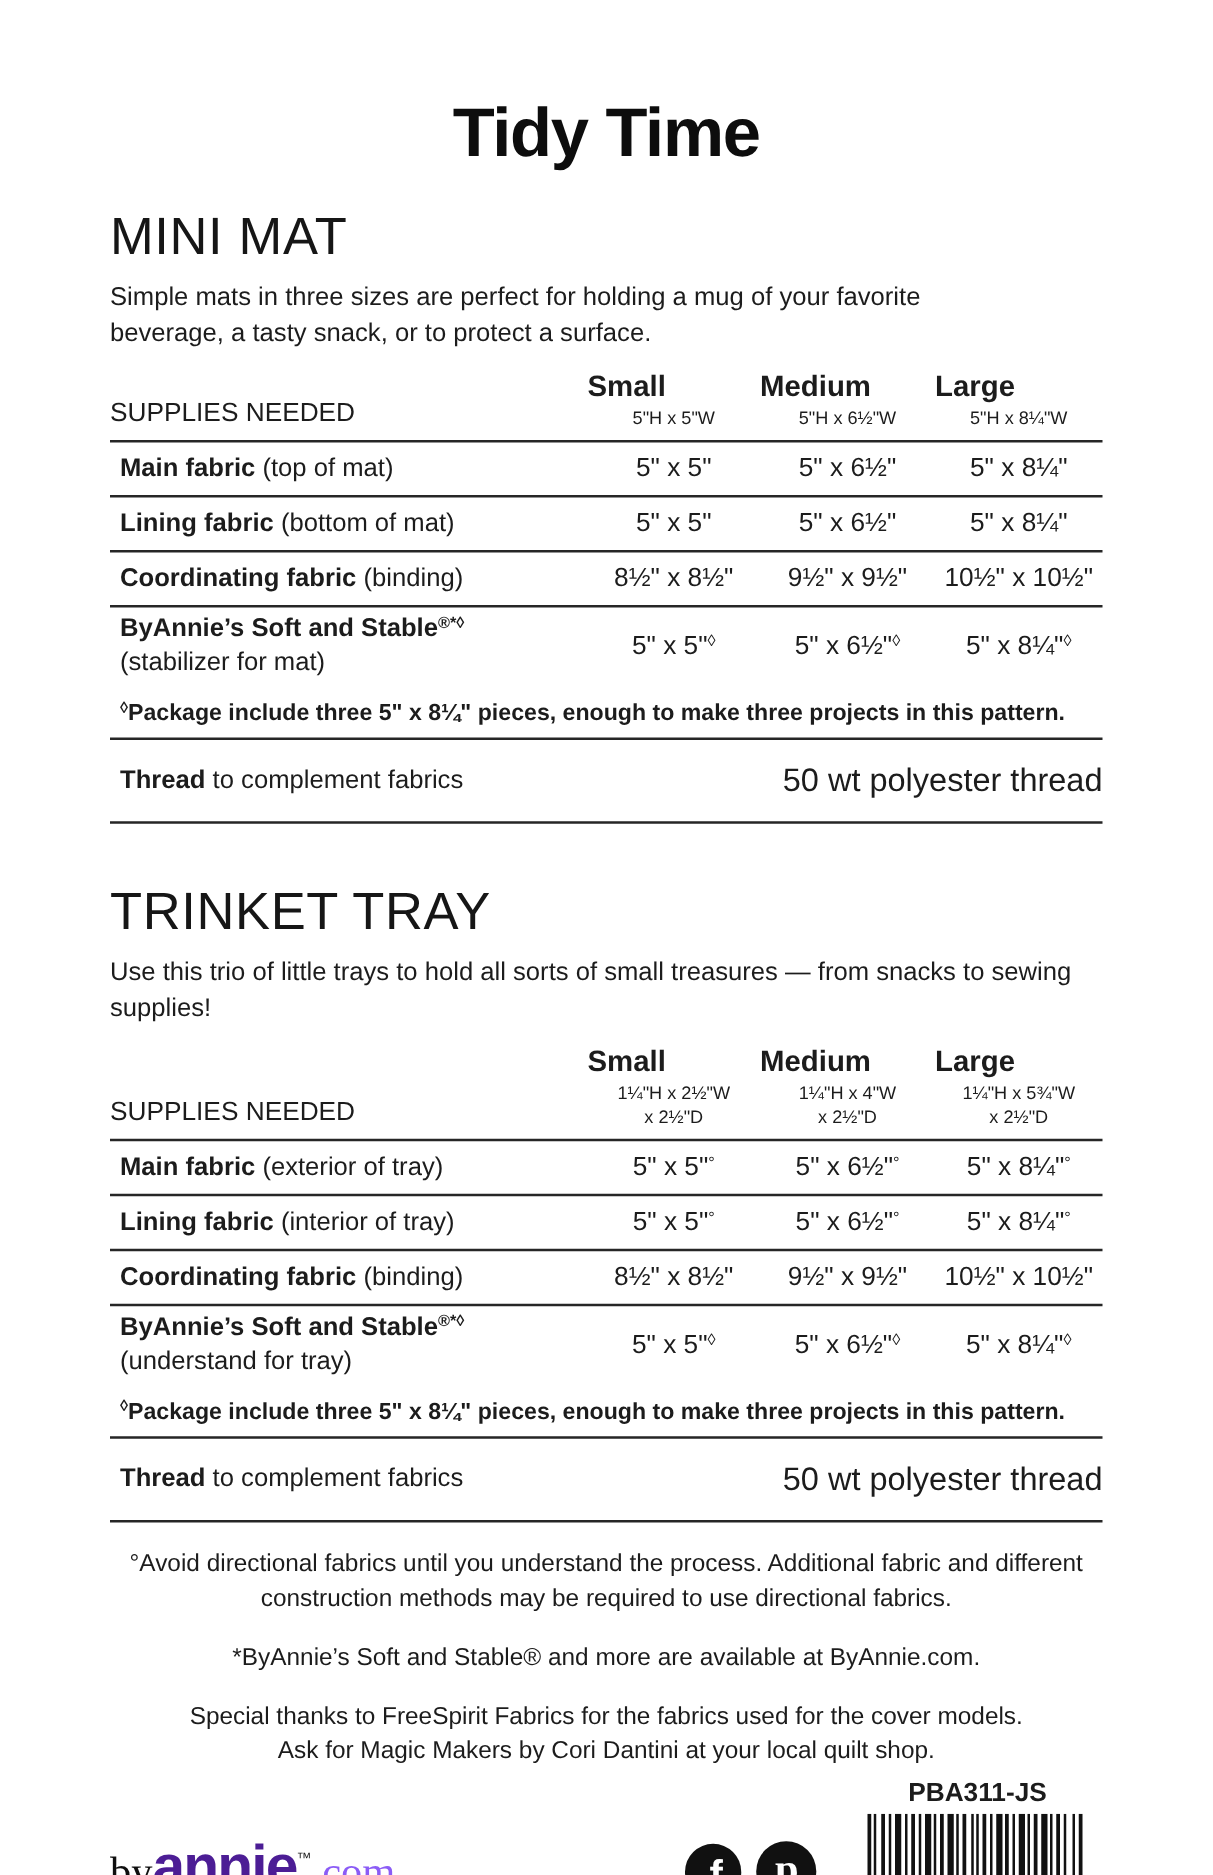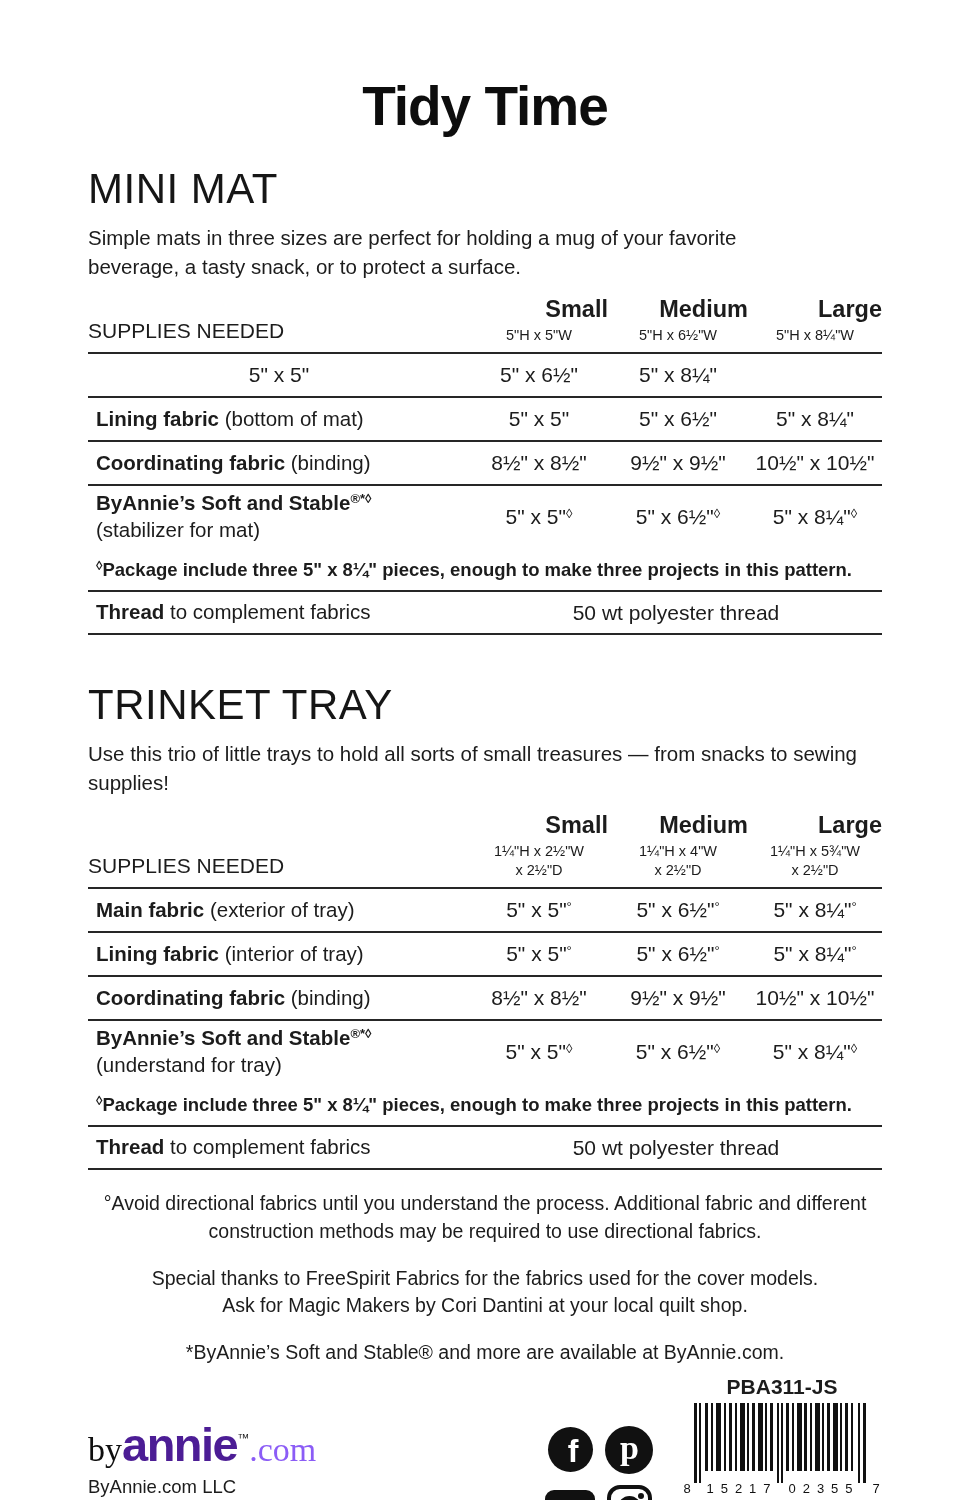--- a/index.html
+++ b/index.html
@@ -22,21 +22,21 @@
   .desc.mini{max-width:715px;}
   .desc.trinket{max-width:790px;}
 
   
   .supply-table{width:794px;margin-top:16px;}
   .thead{
     display:grid;grid-template-columns:382px 138px 140px 134px;
     align-items:end;padding-bottom:7px;
   }
   .supplies-label{font-weight:400;font-size:21px;padding-bottom:2px;}
-  .colname{font-weight:700;font-size:23.5px;text-align:right;line-height:1.1;}
+  .colname{font-weight:700;font-size:23.5px;text-align:left;line-height:1.1;}
   .colsize{font-size:14.5px;text-align:center;margin-top:3px;line-height:1.3;}
 
   .row{
     display:grid;grid-template-columns:382px 138px 140px 134px;
     align-items:center;border-top:2.5px solid #262626;
     padding:4px 0;min-height:34px;
   }
   .cell-label{font-size:20.5px;padding-left:8px;line-height:1.3;}
   .b{font-weight:700;}
   .lnote{font-weight:400;}
@@ -44,23 +44,23 @@
   .sup{font-size:13px;position:relative;top:-0.45em;}
   .lab-sup{font-size:13px;position:relative;top:-0.55em;font-weight:700;}
 
   .footnote{
     padding:12px 0 9px 8px;font-weight:700;font-size:18.5px;
   }
   .fn-marker{font-size:13px;position:relative;top:-0.45em;font-weight:700;}
   .thread-row{
     display:grid;grid-template-columns:382px 1fr;align-items:center;
     border-top:2.5px solid #262626;border-bottom:2.5px solid #262626;
-    padding:4px 0;min-height:33px;
-  }
-  .thread-val{text-align:center;font-size:21px;}
+    padding:16px 0;min-height:33px;
+  }
+  .thread-val{text-align:right;font-size:26px;}
 
   .trinket-block{margin-top:46px;}
 
   
   .note-p{margin:20px 0 0 0;font-size:19.5px;line-height:1.4;max-width:812px;text-align:center;}
 
   
   .footer{position:relative;height:260px;margin-top:8px;}
   .brand{position:absolute;left:0;top:46px;}
   .logo{white-space:nowrap;line-height:1;}
@@ -99,20 +99,21 @@
           <div class="colname">Medium</div>
           <div class="colsize">5"H x 6½"W</div>
         </div>
         <div>
           <div class="colname">Large</div>
           <div class="colsize">5"H x 8¼"W</div>
         </div>
       </div>
 
       <div class="row">
+        <div class="cell-label"><span class="b">Main fabric</span> <span class="lnote">(top of mat)</span></div>
         <div class="val"><span>5" x 5"</span><span class="sup"></span></div>
         <div class="val"><span>5" x 6½"</span><span class="sup"></span></div>
         <div class="val"><span>5" x 8¼"</span><span class="sup"></span></div>
       </div>
 
       <div class="row">
         <div class="cell-label"><span class="b">Lining fabric</span> <span class="lnote">(bottom of mat)</span></div>
         <div class="val"><span>5" x 5"</span><span class="sup"></span></div>
         <div class="val"><span>5" x 6½"</span><span class="sup"></span></div>
         <div class="val"><span>5" x 8¼"</span><span class="sup"></span></div>
@@ -209,22 +210,22 @@
 
       <div class="thread-row">
         <div class="cell-label"><span class="b">Thread</span> <span class="lnote">to complement fabrics</span></div>
         <div class="thread-val">50 wt polyester thread</div>
       </div>
     </div>
   </section>
 
   <section>
     <p class="note-p"><span>°</span><span>Avoid directional fabrics until you understand the process. Additional fabric and different construction methods may be required to use directional fabrics.</span></p>
+    <p class="note-p">*ByAnnie’s Soft and Stable® and more are available at ByAnnie.com.</p>
     <p class="note-p"><span>Special thanks to FreeSpirit Fabrics for the fabrics used for the cover models.</span><br><span>Ask for Magic Makers by Cori Dantini at your local quilt shop.</span></p>
-    <p class="note-p">*ByAnnie’s Soft and Stable® and more are available at ByAnnie.com.</p>
   </section>
 
   <div class="footer">
 
     <div class="brand">
       <div class="logo"><span class="logo-by">by</span><span class="logo-annie">annie</span><span class="logo-tm">™</span><span class="logo-com">.com</span></div>
       <div class="addr">
         <div>ByAnnie.com LLC</div>
 
       </div>

